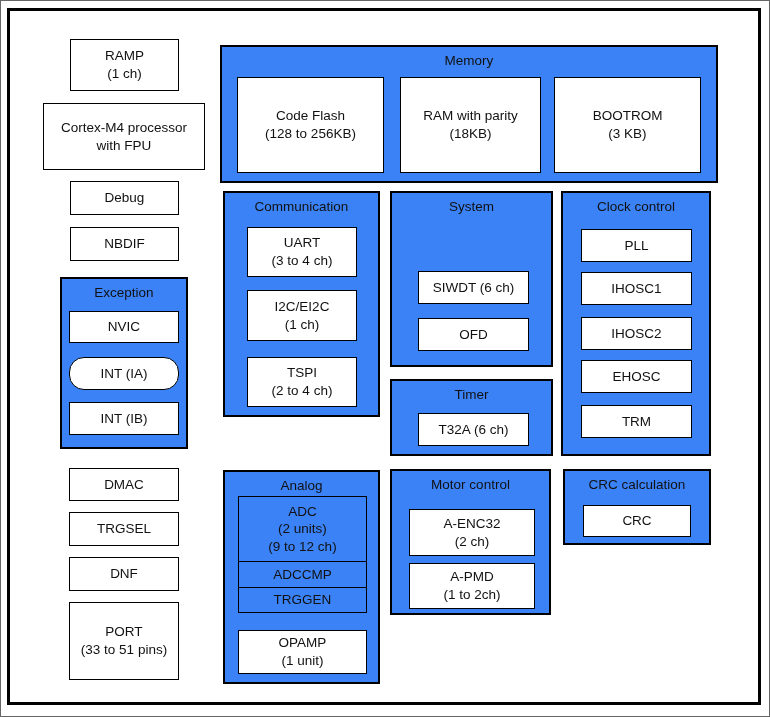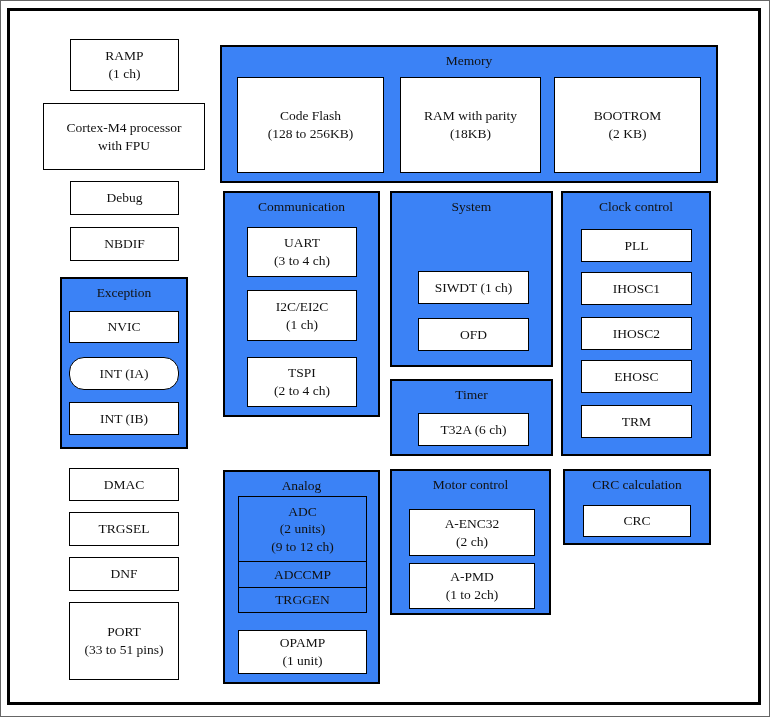--- a/index.html
+++ b/index.html
@@ -3,21 +3,21 @@
 <meta charset="utf-8">
 <style>
   html, body { margin: 0; padding: 0; background: #fff; }
   * { box-sizing: border-box; }
   .canvas {
     position: relative;
     width: 770px;
     height: 717px;
     background: #ffffff;
     border: 1px solid #666;
-    font-family: Liberation Serif, serif;
+    font-family: Liberation Sans, sans-serif;
     color: #111;
     font-size: 13.5px;
     line-height: 1.3;
   }
   .frame {
     position: absolute;
     border: 3px solid #000;
     background: transparent;
   }
   .leaf {
@@ -89,36 +89,36 @@
   <div class="leaf" style="left:68px; top:601px; width:110px; height:78px;">PORT
 (33 to 51 pins)</div>
 
   <div class="group" style="left:219px; top:44px; width:498px; height:138px;">
     <div class="gtitle">Memory</div>
     <div class="leaf" style="left:15px; top:30px; width:147px; height:96px;">Code Flash
 (128 to 256KB)</div>
     <div class="leaf" style="left:178px; top:30px; width:141px; height:96px;">RAM with parity
 (18KB)</div>
     <div class="leaf" style="left:332px; top:30px; width:147px; height:96px;">BOOTROM
-(2 KB)</div>
+(3 KB)</div>
   </div>
 
   <div class="group" style="left:222px; top:190px; width:157px; height:226px;">
     <div class="gtitle">Communication</div>
     <div class="leaf" style="left:22px; top:34px; width:110px; height:50px;">UART
 (3 to 4 ch)</div>
     <div class="leaf" style="left:22px; top:97px; width:110px; height:51px;">I2C/EI2C
 (1 ch)</div>
     <div class="leaf" style="left:22px; top:164px; width:110px; height:50px;">TSPI
 (2 to 4 ch)</div>
   </div>
 
   <div class="group" style="left:389px; top:190px; width:163px; height:176px;">
     <div class="gtitle">System</div>
-    <div class="leaf" style="left:26px; top:78px; width:111px; height:33px;">SIWDT (1 ch)</div>
+    <div class="leaf" style="left:26px; top:78px; width:111px; height:33px;">SIWDT (6 ch)</div>
     <div class="leaf" style="left:26px; top:125px; width:111px; height:33px;">OFD</div>
   </div>
 
   <div class="group" style="left:389px; top:378px; width:163px; height:77px;">
     <div class="gtitle">Timer</div>
     <div class="leaf" style="left:26px; top:32px; width:111px; height:33px;">T32A (6 ch)</div>
   </div>
 
   <div class="group" style="left:560px; top:190px; width:150px; height:265px;">
     <div class="gtitle">Clock control</div>

